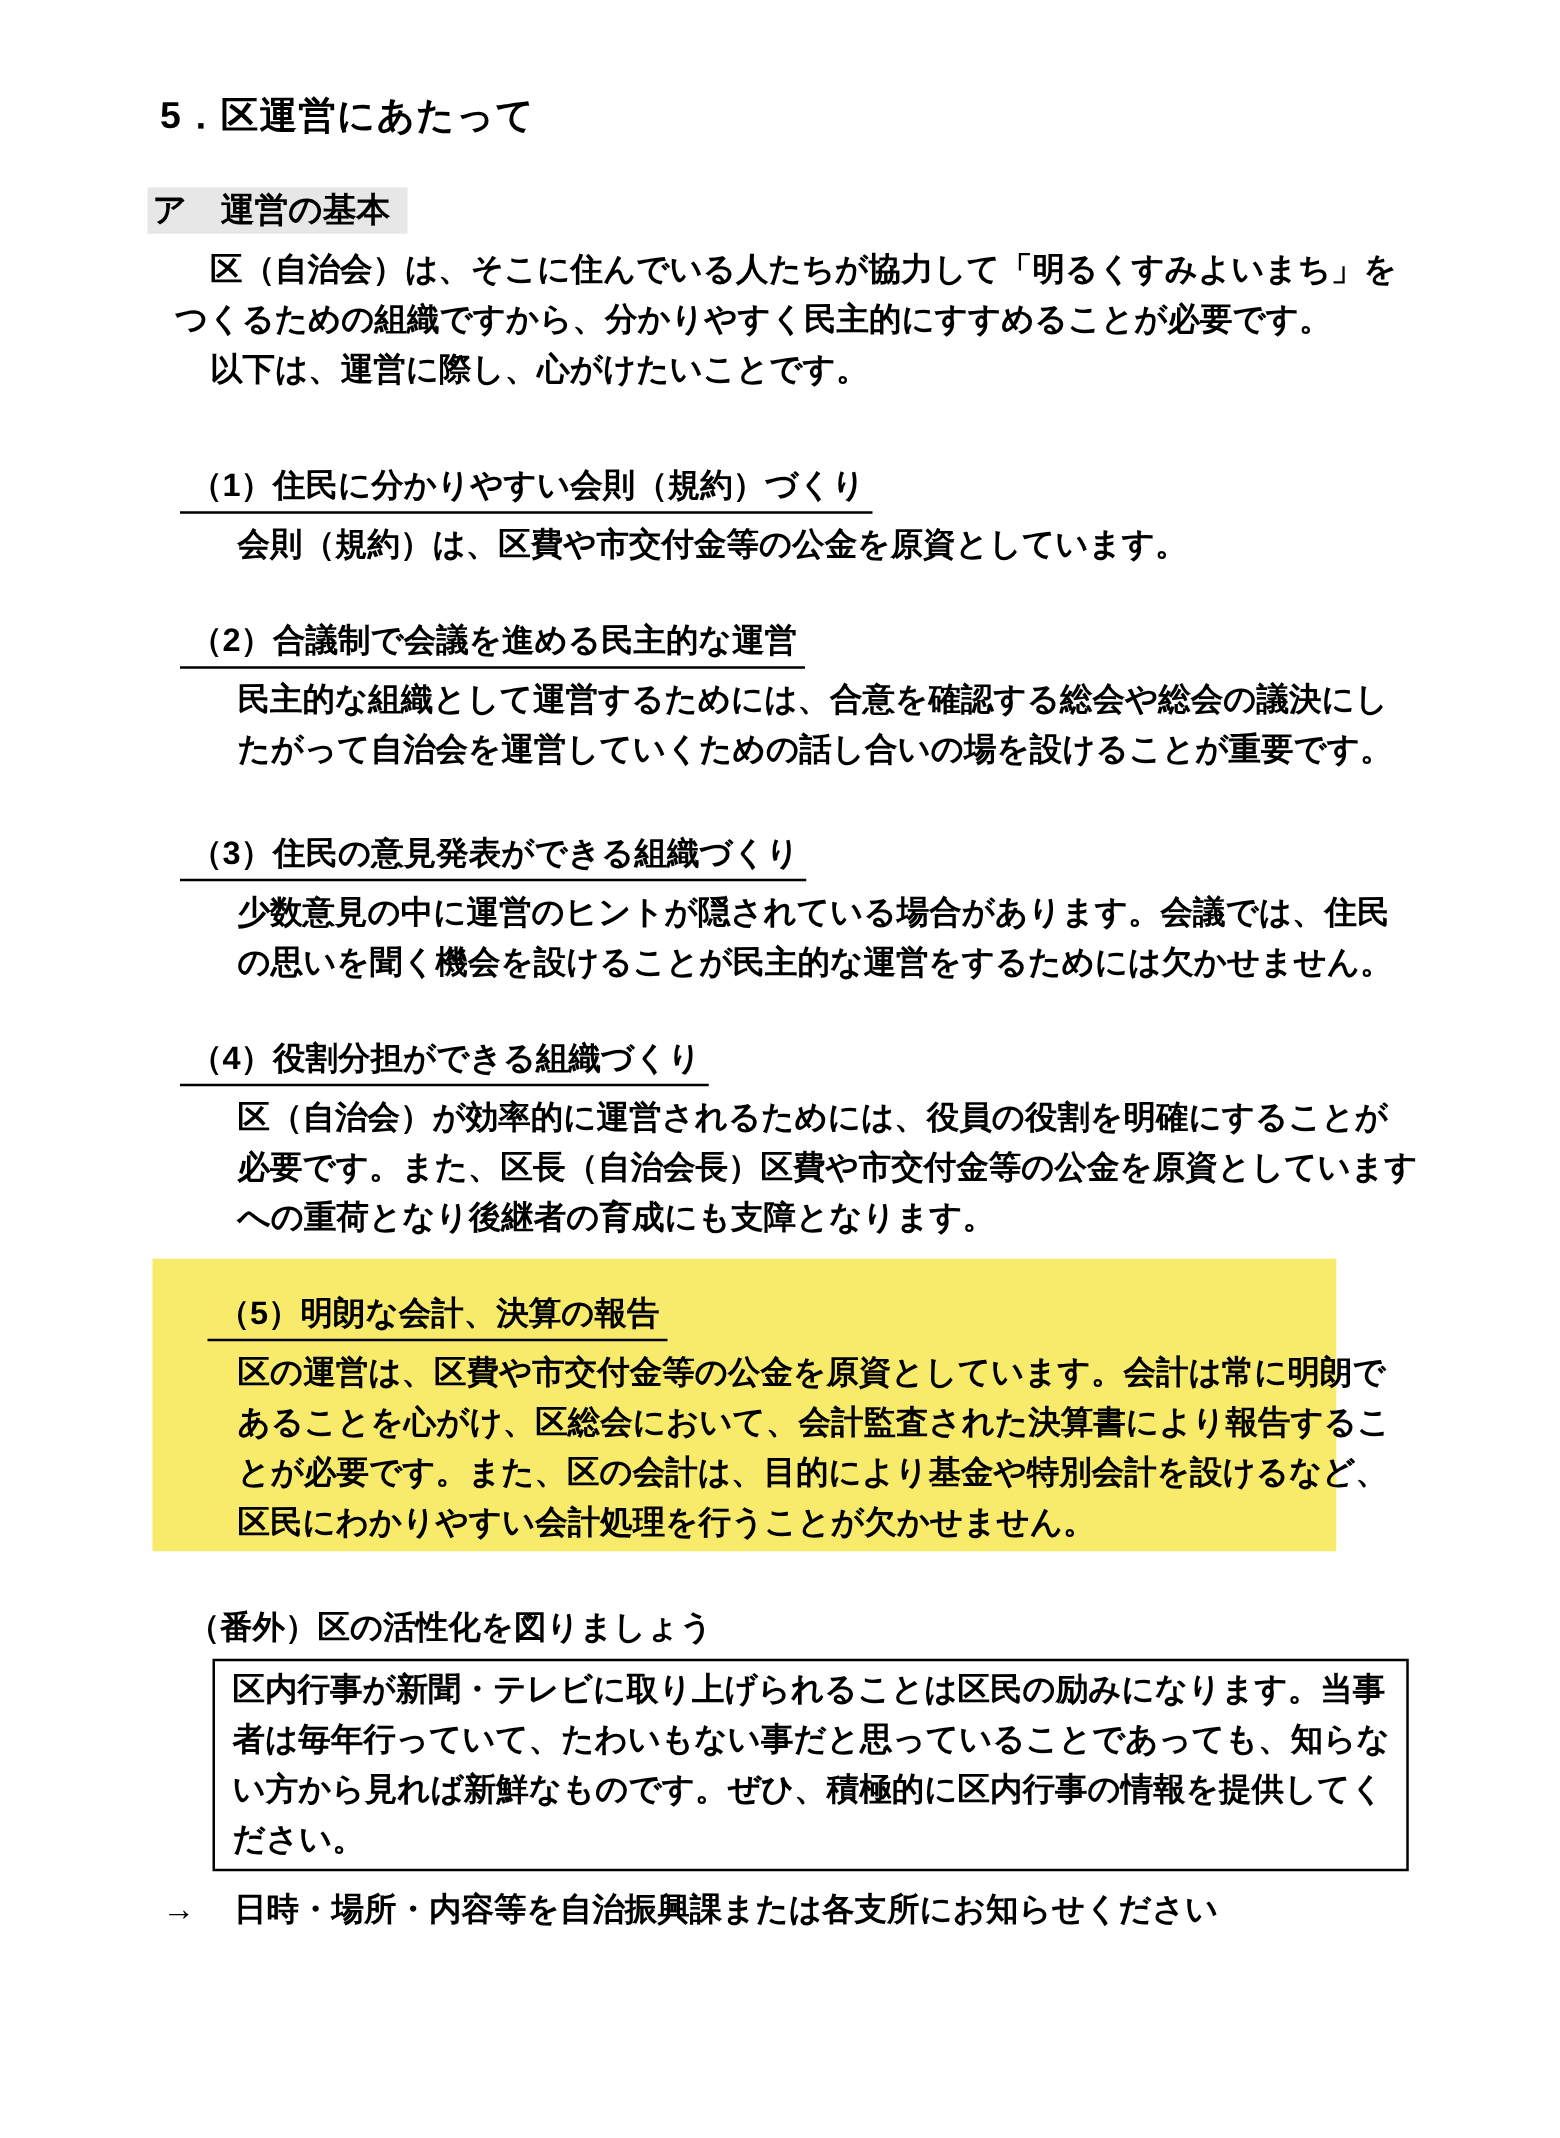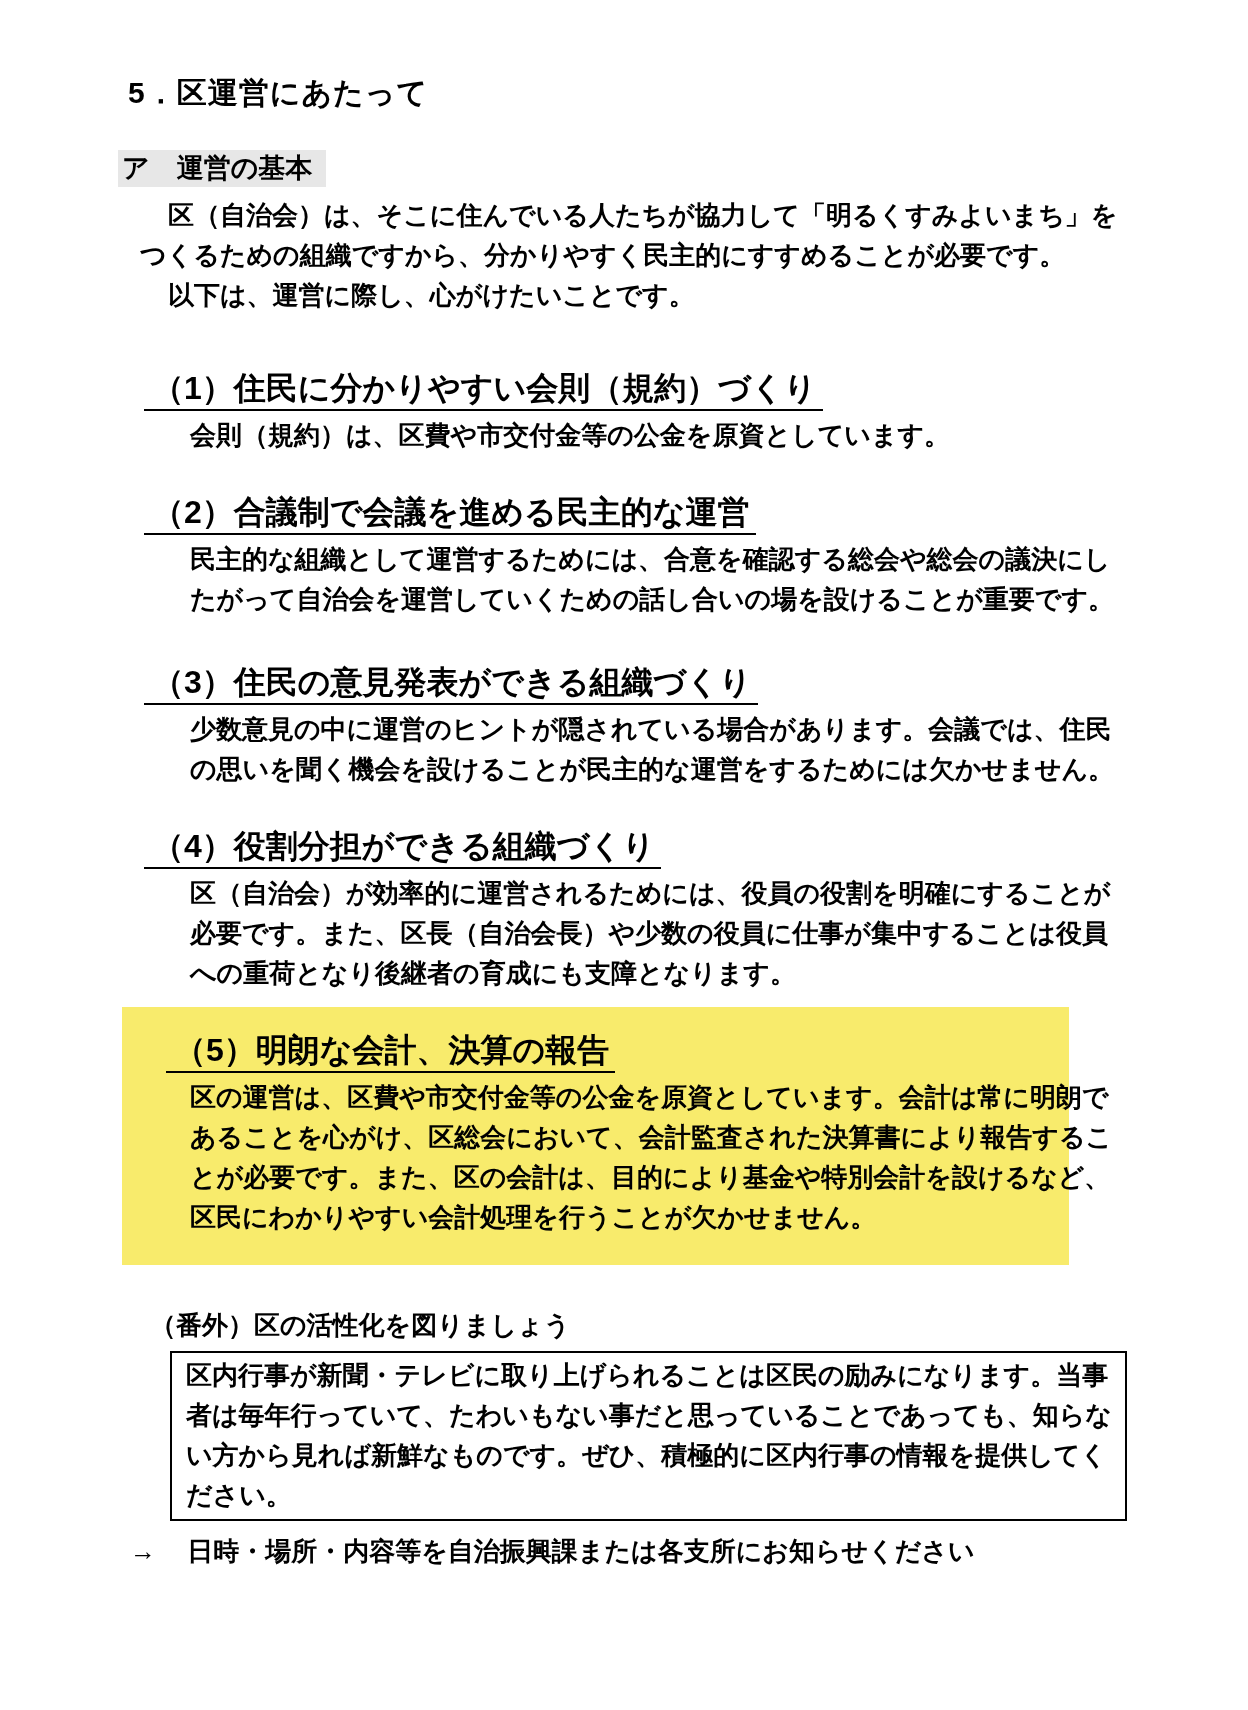--- a/index.html
+++ b/index.html
@@ -36,37 +36,37 @@
     white-space: nowrap;
   }
   .intro { margin-top: 8px; }
   .ml-intro1 { margin-left: 168px; }
   .ml-intro2 { margin-left: 140px; }
   .ml-body   { margin-left: 190px; }
   .ml-ybody  { margin-left: 46px; }
   .sec-heading-wrap { margin-left: 144px; }
   .sec-heading {
     display: inline-block;
-    font-size: 32px;
+    font-size: 26px;
     line-height: 38px;
     border-bottom: 2px solid #000000;
     padding: 0 6px 2px 8px;
     margin-bottom: 4px;
     white-space: nowrap;
   }
   .sec-1 { margin-top: 54px; }
   .sec-2 { margin-top: 38px; }
   .sec-3 { margin-top: 44px; }
   .sec-4 { margin-top: 38px; }
   .yellow-block {
     margin-top: 14px;
     margin-left: 122px;
     width: 947px;
     background: #f8eb6c;
-    padding: 24px 0 28px 22px;
+    padding: 24px 0 4px 22px;
     box-sizing: border-box;
   }
   .yellow-block .sec-heading-wrap { margin-left: 22px; }
   .extra-heading {
     margin: 40px 0 6px 150px;
     font-size: 26px;
     line-height: 40px;
     white-space: nowrap;
   }
   .info-box {
@@ -123,21 +123,21 @@
     </div>
     <div class="line ml-body">少数意見の中に運営のヒントが隠されている場合があります。会議では、住民</div>
     <div class="line ml-body">の思いを聞く機会を設けることが民主的な運営をするためには欠かせません。</div>
   </div>
 
   <div class="sec-4">
     <div class="sec-heading-wrap">
       <span class="sec-heading">（4）役割分担ができる組織づくり</span>
     </div>
     <div class="line ml-body">区（自治会）が効率的に運営されるためには、役員の役割を明確にすることが</div>
-    <div class="line ml-body">必要です。また、区長（自治会長）や少数の役員に仕事が集中することは役員</div>
+    <div class="line ml-body">必要です。また、区長（自治会長）区費や市交付金等の公金を原資としています</div>
     <div class="line ml-body">への重荷となり後継者の育成にも支障となります。</div>
   </div>
 
   <div class="yellow-block">
     <div class="sec-heading-wrap">
       <span class="sec-heading">（5）明朗な会計、決算の報告</span>
     </div>
     <div class="line ml-ybody">区の運営は、区費や市交付金等の公金を原資としています。会計は常に明朗で</div>
     <div class="line ml-ybody">あることを心がけ、区総会において、会計監査された決算書により報告するこ</div>
     <div class="line ml-ybody">とが必要です。また、区の会計は、目的により基金や特別会計を設けるなど、</div>

